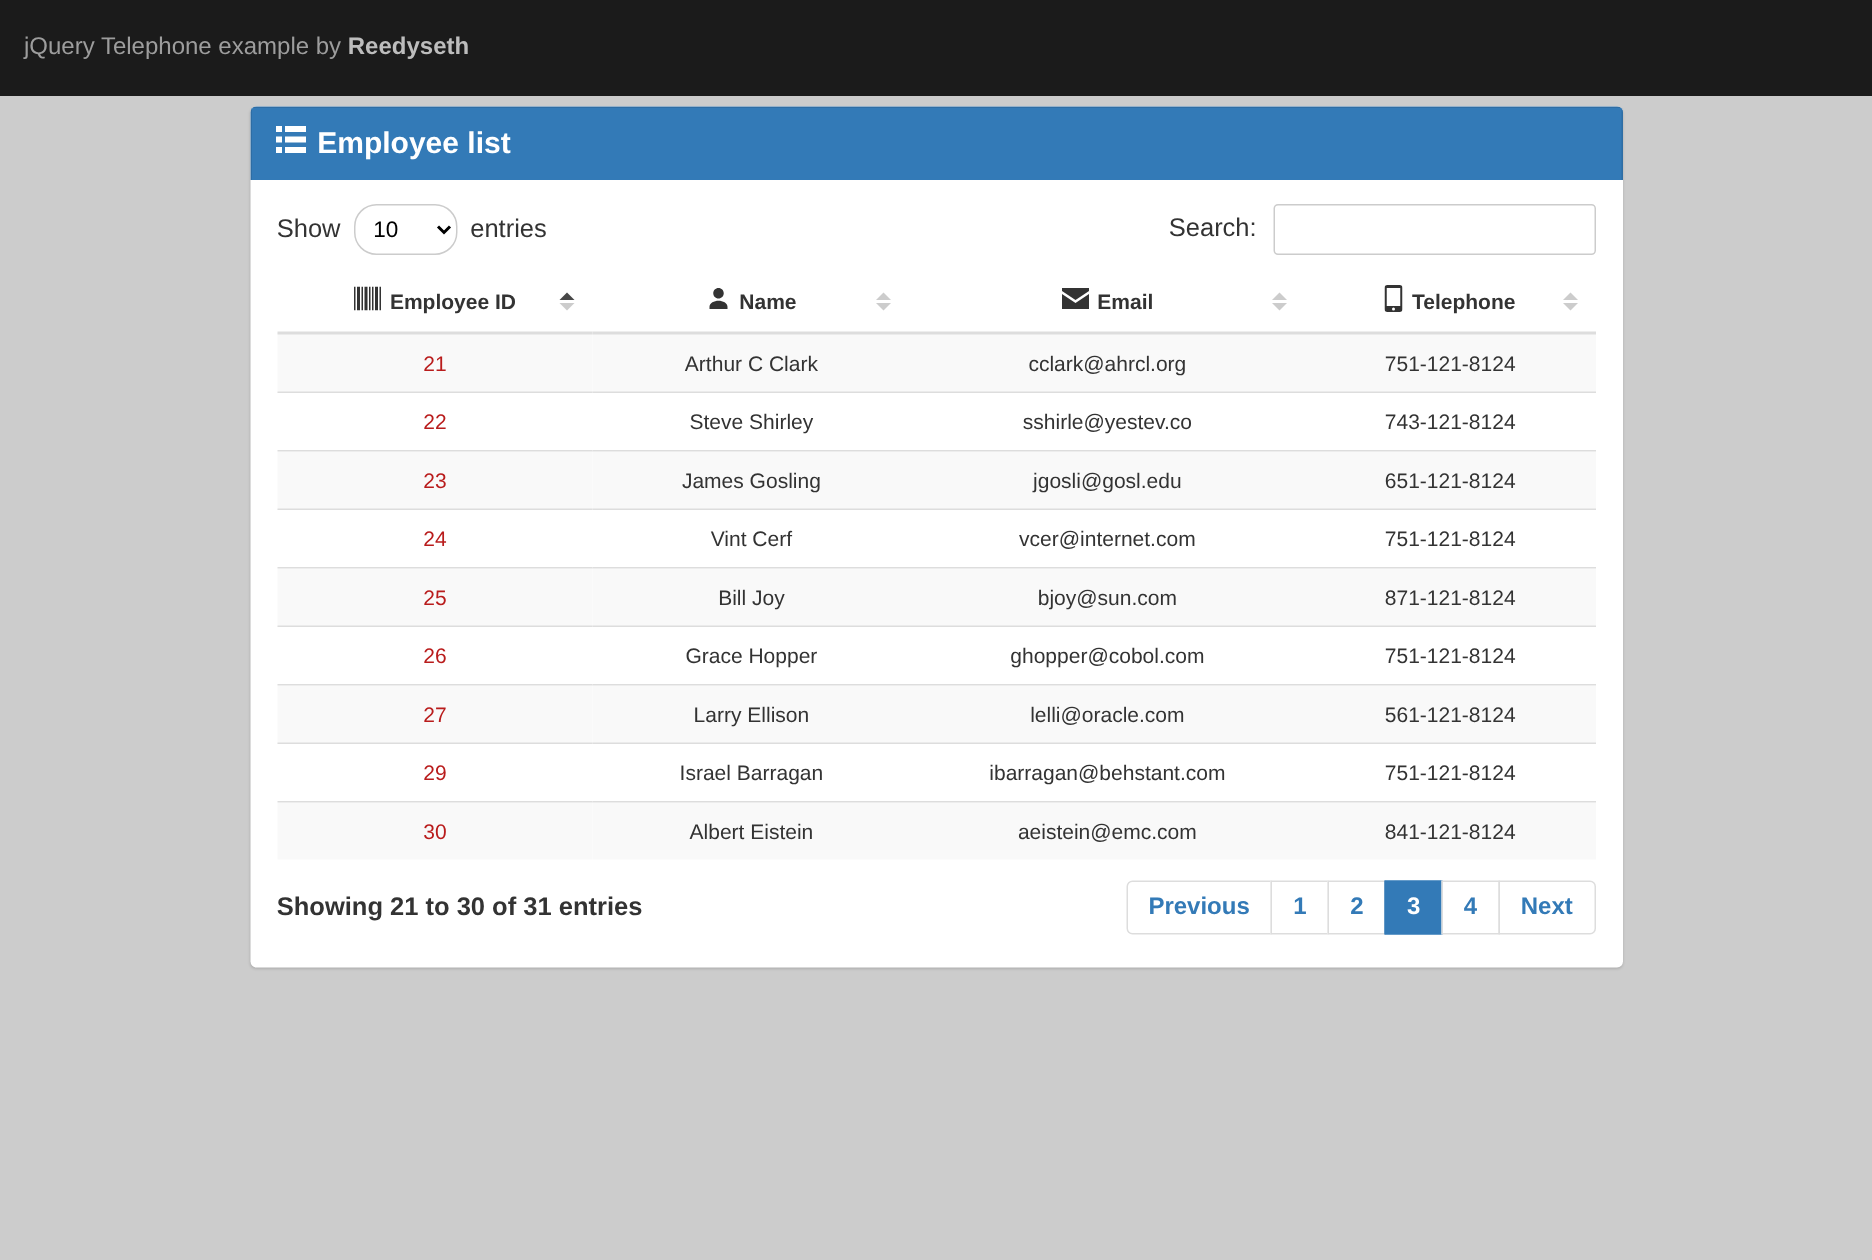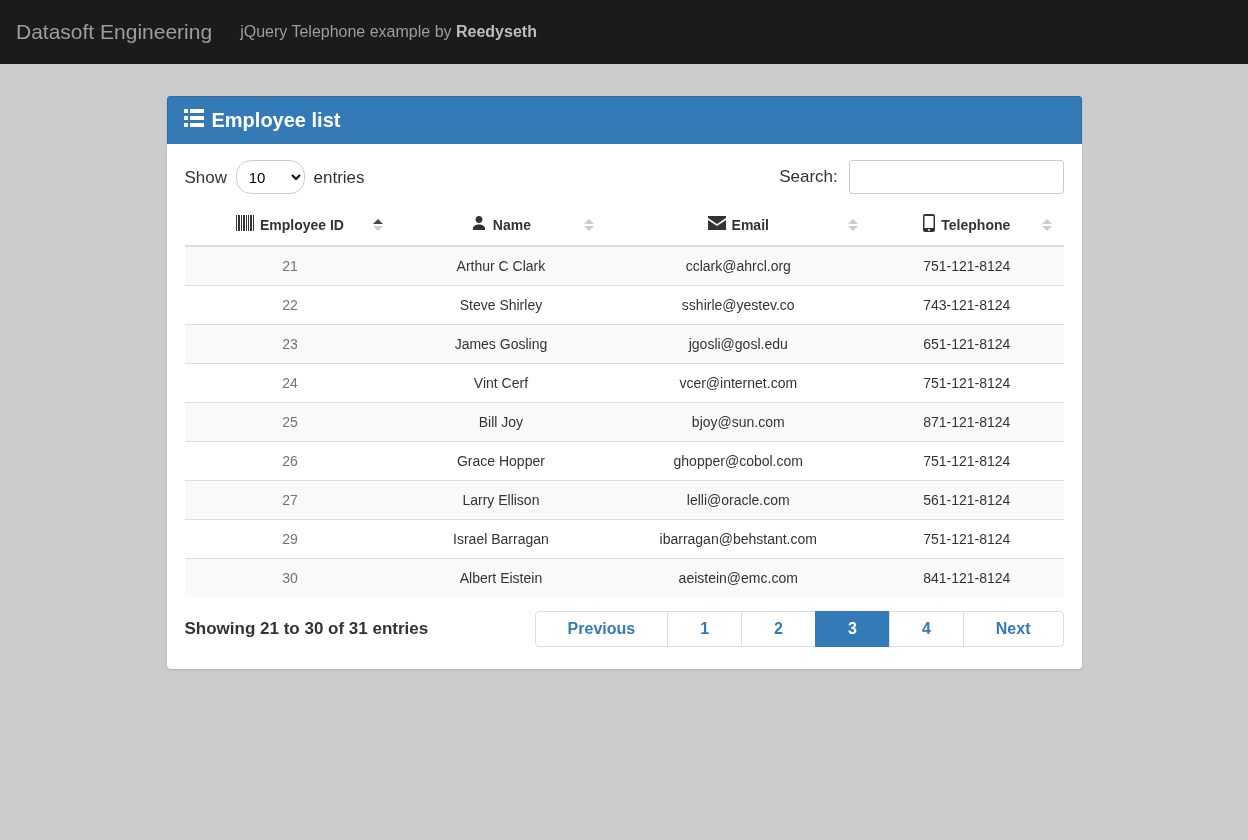--- a/index.html
+++ b/index.html
@@ -25,21 +25,21 @@
     font-weight: 400;
     margin-right: 28px;
   }
   .navbar .tagline {
     color: #9d9d9d;
     font-size: 16px;
   }
   .navbar .tagline b { color: #bdbdbd; font-weight: 700; }
   .wrap {
     width: 915px;
-    margin: 32px auto 0;
+    margin: 7px auto 0;
   }
   .panel {
     background: #fff;
     border-radius: 4px;
     box-shadow: 0 1px 2px rgba(0,0,0,.15);
     overflow: hidden;
   }
   .panel-heading {
     background: #337ab7;
     color: #fff;
@@ -124,56 +124,55 @@
   th.sort-asc .sort-icon::before { opacity: .9; }
   th.sort-asc .sort-icon::after  { opacity: .25; }
   table.dt tbody tr:nth-child(odd)  { background: #f9f9f9; }
   table.dt tbody tr:nth-child(even) { background: #fff; }
   table.dt tbody td {
     border-top: 1px solid #ddd;
     padding: 11px 8px;
     text-align: center;
     vertical-align: middle;
   }
-  table.dt tbody td.idcell a { color: #737373; text-decoration: none; }
+  table.dt tbody td.idcell a { color: #b91c1c; text-decoration: none; }
   .footer {
     display: flex;
     justify-content: space-between;
     align-items: center;
     margin-top: 14px;
     font-size: 17px;
     font-weight: bold;
   }
   .pagination {
     display: flex;
   }
   .pagination .pg {
     border: 1px solid #ddd;
     color: #337ab7;
     background: #fff;
-    padding: 8px 32px;
+    padding: 8px 14px;
     margin-left: -1px;
     font-size: 16px;
     cursor: pointer;
     user-select: none;
   }
   .pagination .pg:first-child { border-radius: 4px 0 0 4px; margin-left: 0;}
   .pagination .pg:last-child  { border-radius: 0 4px 4px 0; }
   .pagination .pg.active {
     background: #337ab7;
     color: #fff;
     border-color: #337ab7;
   }
   .ico { display:inline-block; }
 </style>
 </head>
 <body>
 
 <div class="navbar">
-  <span class="brand">Datasoft Engineering</span>
   <span class="tagline">
     <span>jQuery Telephone example by </span><b>Reedyseth</b>
   </span>
 </div>
 
 <div class="wrap">
   <div class="panel">
     <div class="panel-heading">
       <span class="ico">
         <svg width="20" height="18" viewBox="0 0 20 18">

